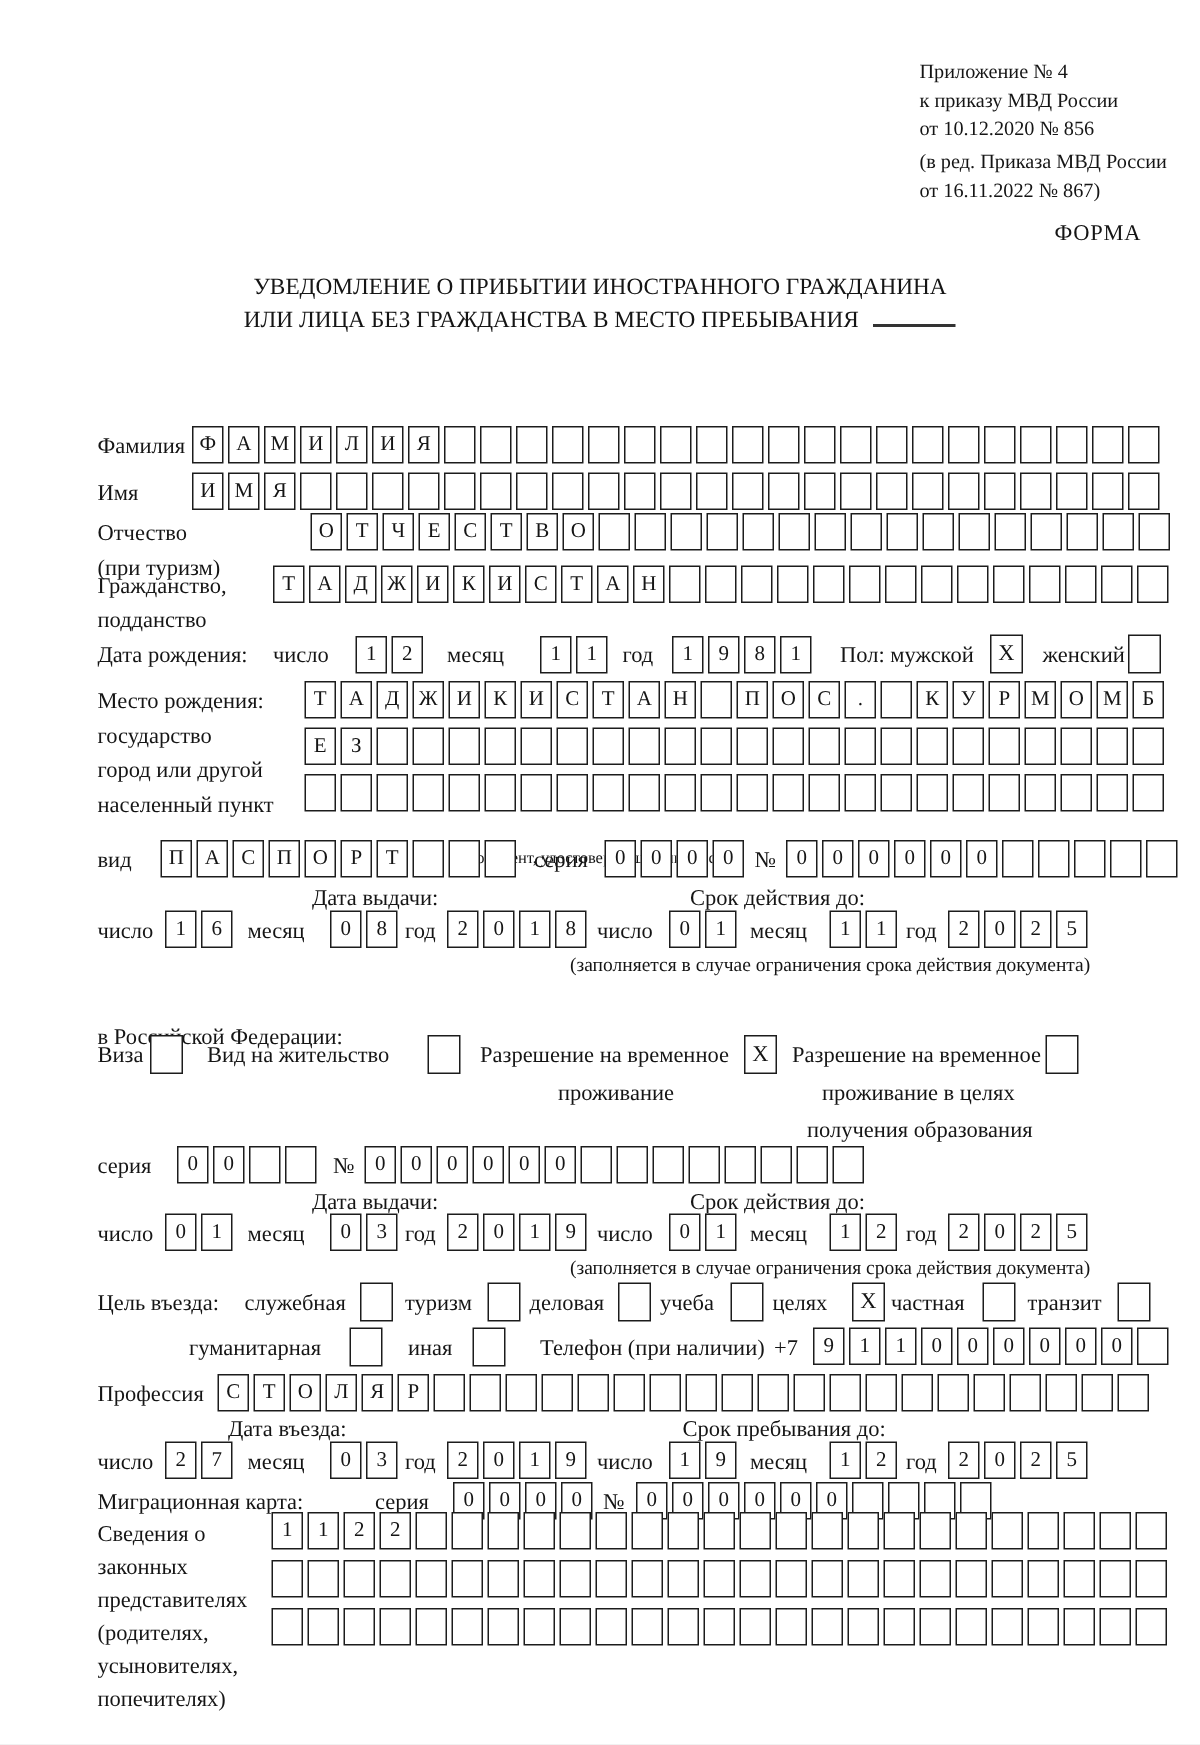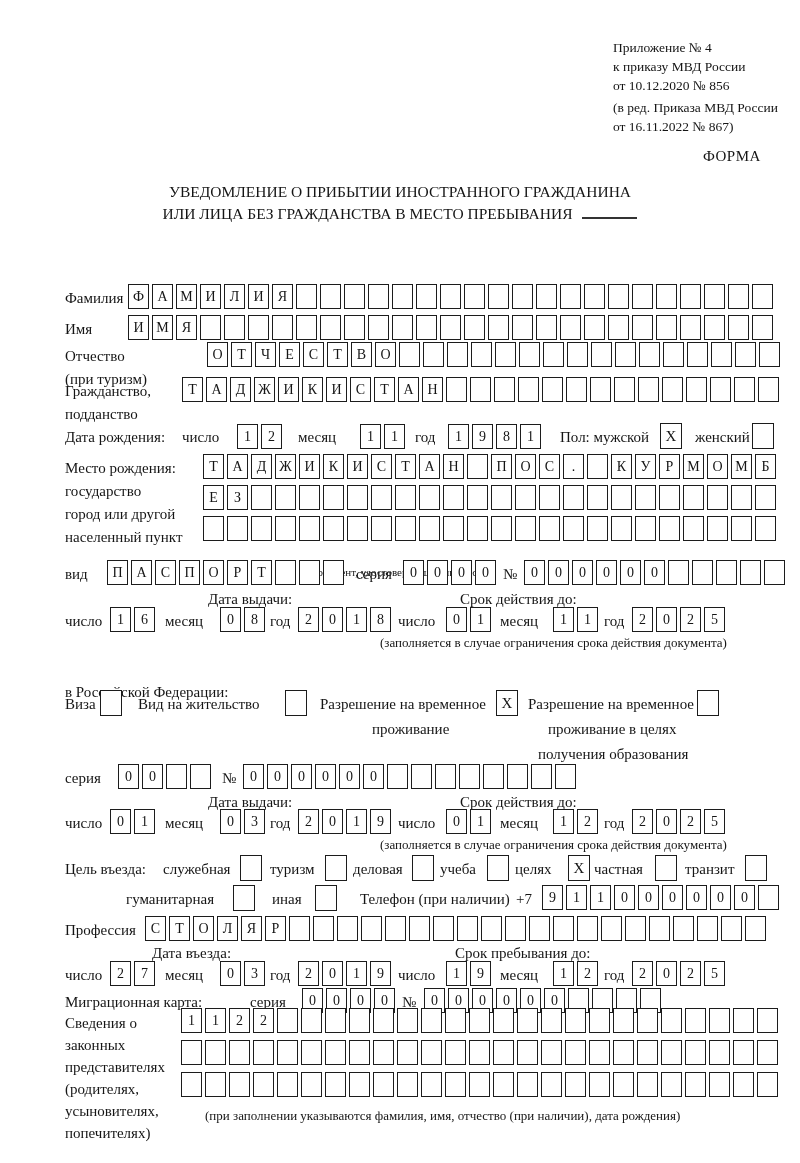--- a/index.html
+++ b/index.html
@@ -636,15 +636,14 @@
       <span class="box"></span>
       <span class="box"></span>
       <span class="box"></span>
       <span class="box"></span>
       <span class="box"></span>
       <span class="box"></span>
       <span class="box"></span>
       <span class="box"></span>
     </div>
 
-  <div class="t sm" style="left:205px;top:1106px">(при заполнении указываются фамилия, имя, отчество (при наличии), дата рождения)</div>
 
 </div>
 
 </body></html>

